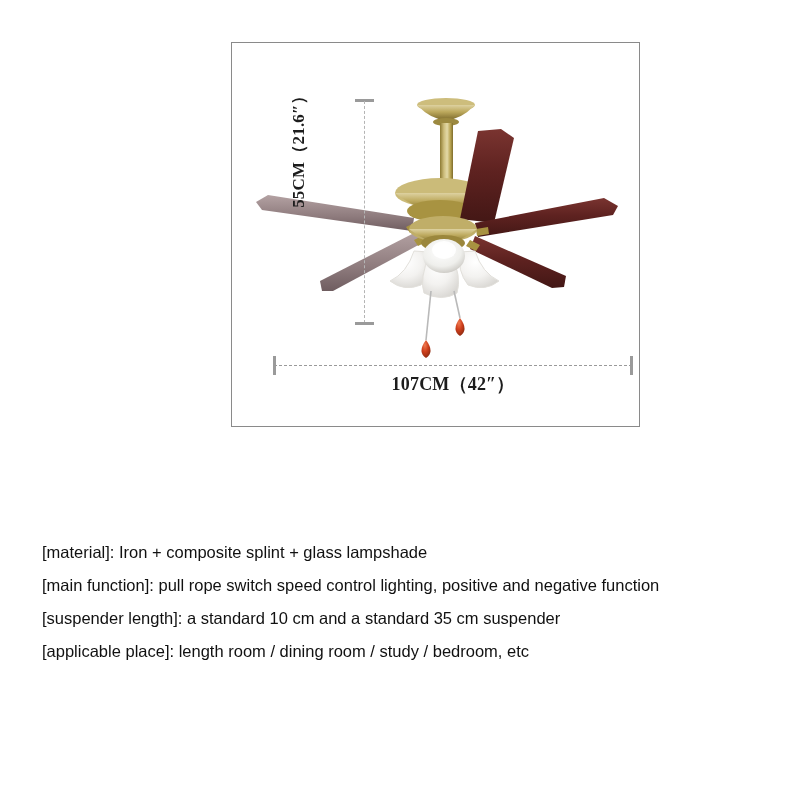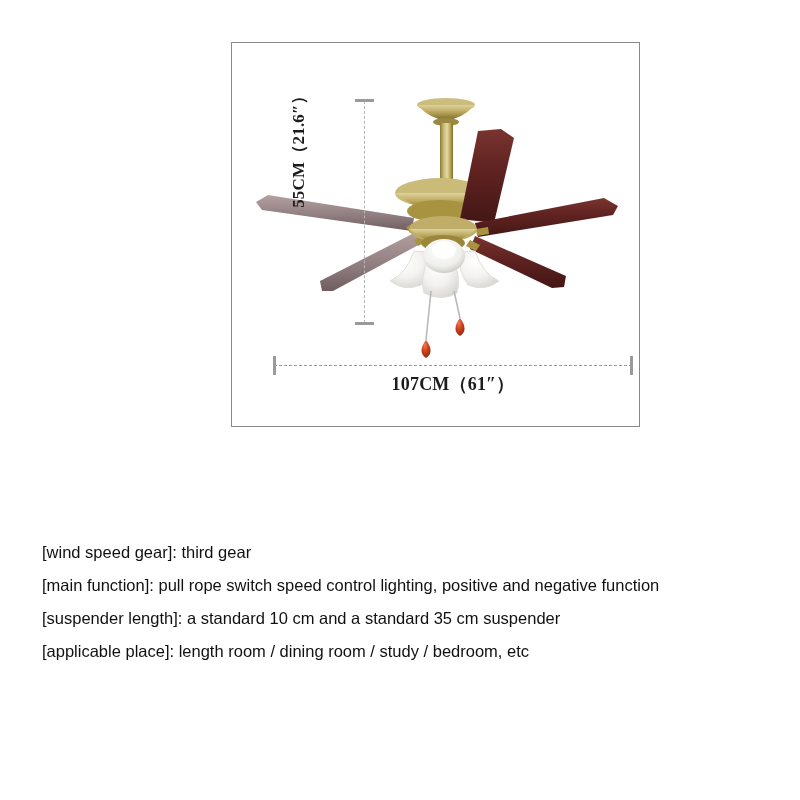--- a/index.html
+++ b/index.html
@@ -222,21 +222,21 @@
   </div>
 
   <div class="dim-cap-v top"></div>
   <div class="dim-line-v"></div>
   <div class="dim-cap-v bot"></div>
   <div class="dim-label-v">55CM（21.6″）</div>
 
   <div class="dim-cap-h left"></div>
   <div class="dim-line-h"></div>
   <div class="dim-cap-h right"></div>
-  <div class="dim-label-h">107CM（61″）</div>
+  <div class="dim-label-h">107CM（42″）</div>
 </div>
 
 <div id="spec-list">
-  <div class="spec-line">[wind speed gear]: third gear</div>
+  <div class="spec-line">[material]: Iron + composite splint + glass lampshade</div>
   <div class="spec-line">[main function]: pull rope switch speed control lighting, positive and negative function</div>
   <div class="spec-line">[suspender length]: a standard 10 cm and a standard 35 cm suspender</div>
   <div class="spec-line">[applicable place]: length room / dining room / study / bedroom, etc</div>
 </div>
 
 </body></html>

